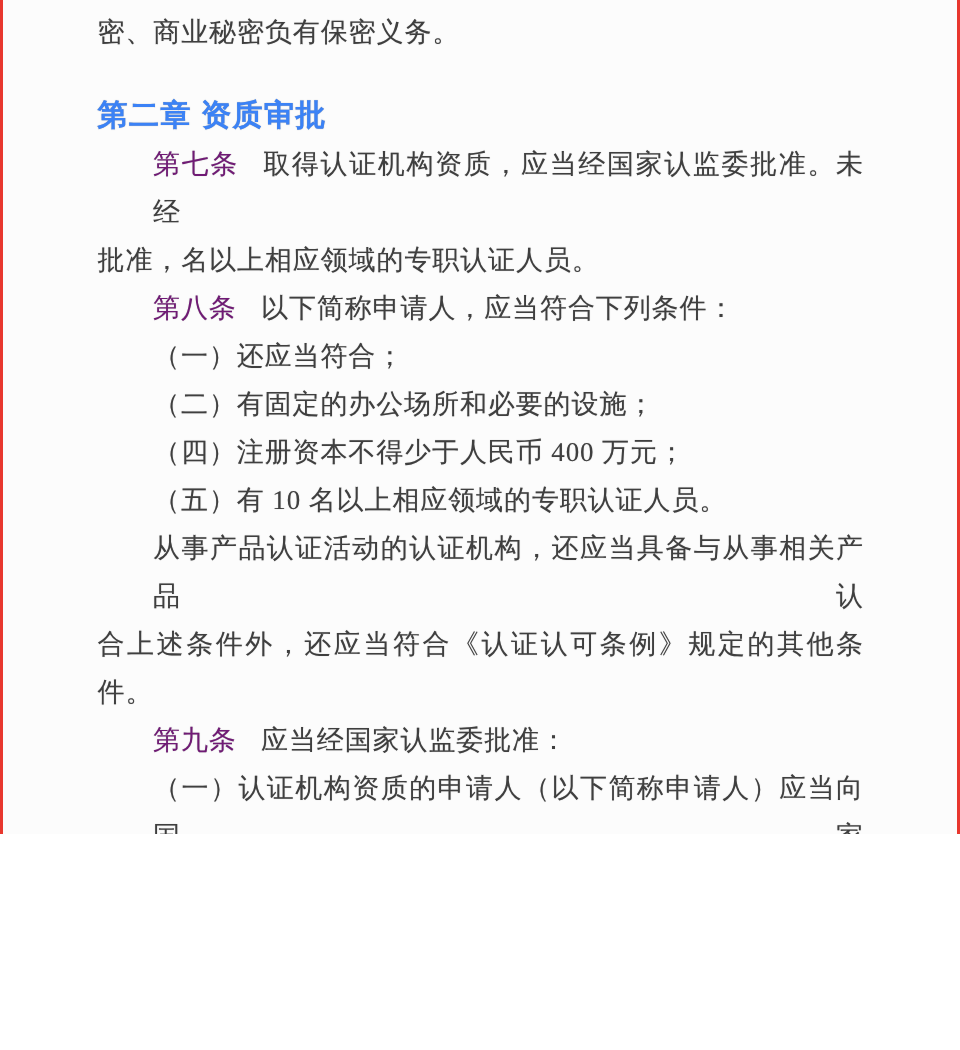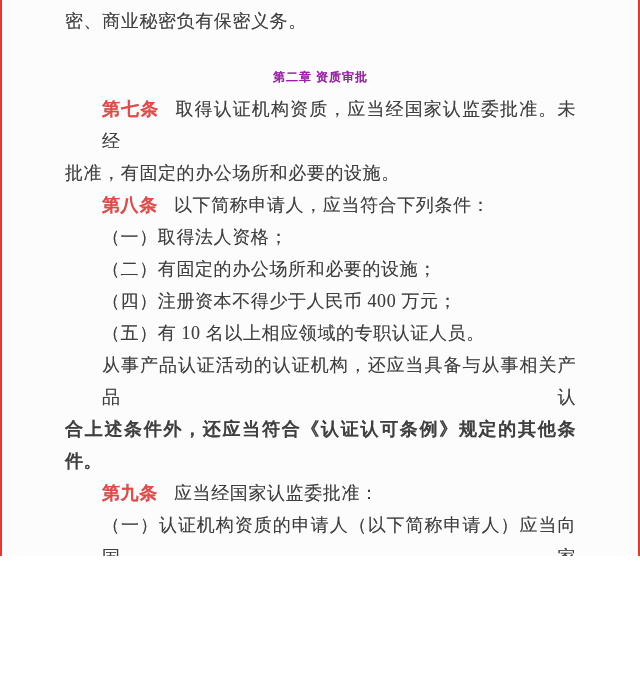--- a/index.html
+++ b/index.html
@@ -36,42 +36,41 @@
   }
   .line {
     font-size: 18px;
     line-height: 32px;
     letter-spacing: 0.6px;
     text-align: justify;
     text-align-last: left;
     white-space: nowrap;
     text-shadow: 0 0 0.6px rgba(70,70,70,0.45); 
   }
-  .line.wrapok { white-space: normal; font-weight: bold; }
+  .line.wrapok { white-space: normal; }
   
   .line.fill {
     white-space: normal;
     text-align-last: justify;
   }
   
   .line.indent { padding-left: 37px; }
 
   .heading {
     margin-top: 24px;
-    font-size: 12px;
+    font-size: 20px;
     line-height: 32px;
     font-weight: 700;
-    text-align: center;
     letter-spacing: 1px;
-    color: #a21caf;
+    color: #3b82f6;
     text-shadow: 0 0 0.6px rgba(60,60,60,0.5);
   }
   .article-no {
-    font-weight: 700;
-    color: #ef4444;
+    font-weight: 400;
+    color: #701a75;
     margin-right: 0.9em;
   }
 </style>
 </head>
 <body>
 
 <div class="page">
   <div class="edge-line left"></div>
   <div class="edge-line right"></div>
 
@@ -81,29 +80,29 @@
       <span>密、商业秘密负有保密义务。</span>
     </div>
 
     <div class="heading">第二章 资质审批</div>
 
     <div class="line indent fill">
       <span class="article-no">第七条</span><span>取得认证机构资质，应当经国家认监委批准。未经</span>
     </div>
 
     <div class="line">
-      <span>批准，有固定的办公场所和必要的设施。</span>
+      <span>批准，名以上相应领域的专职认证人员。</span>
     </div>
 
     <div class="line indent">
       <span class="article-no">第八条</span><span>以下简称申请人，应当符合下列条件：</span>
     </div>
 
     <div class="line indent">
-      <span>（一）取得法人资格；</span>
+      <span>（一）还应当符合；</span>
     </div>
 
     <div class="line indent">
       <span>（二）有固定的办公场所和必要的设施；</span>
     </div>
 
 
     <div class="line indent">
       <span>（四）注册资本不得少于人民币 400 万元；</span>
     </div>

